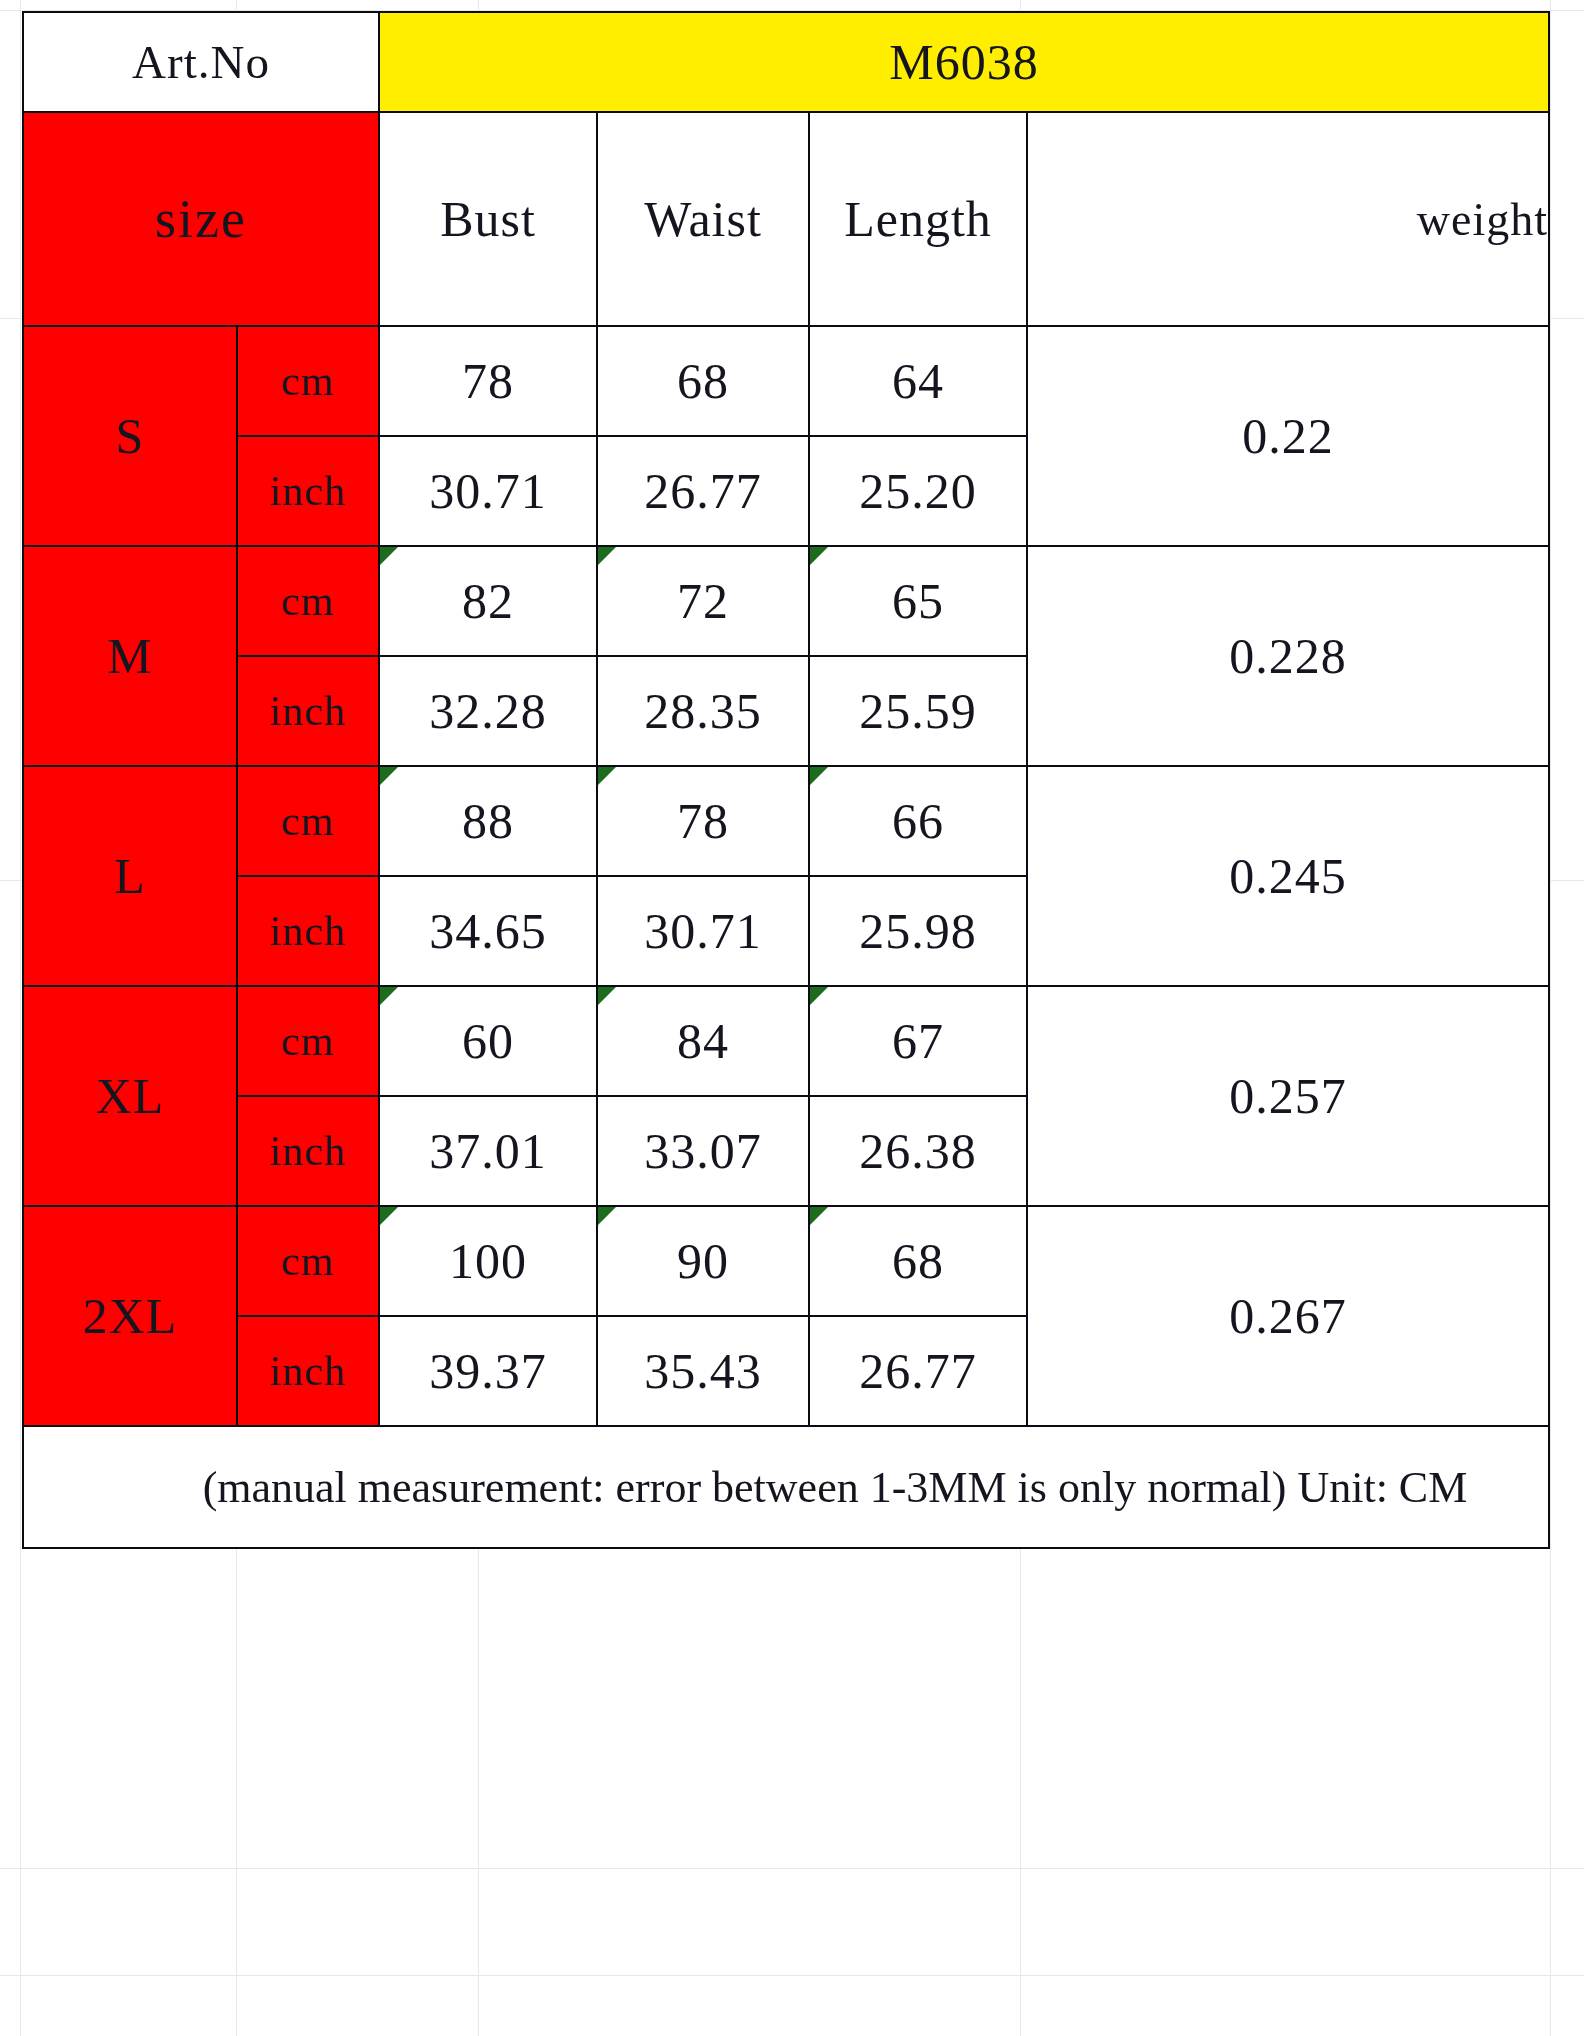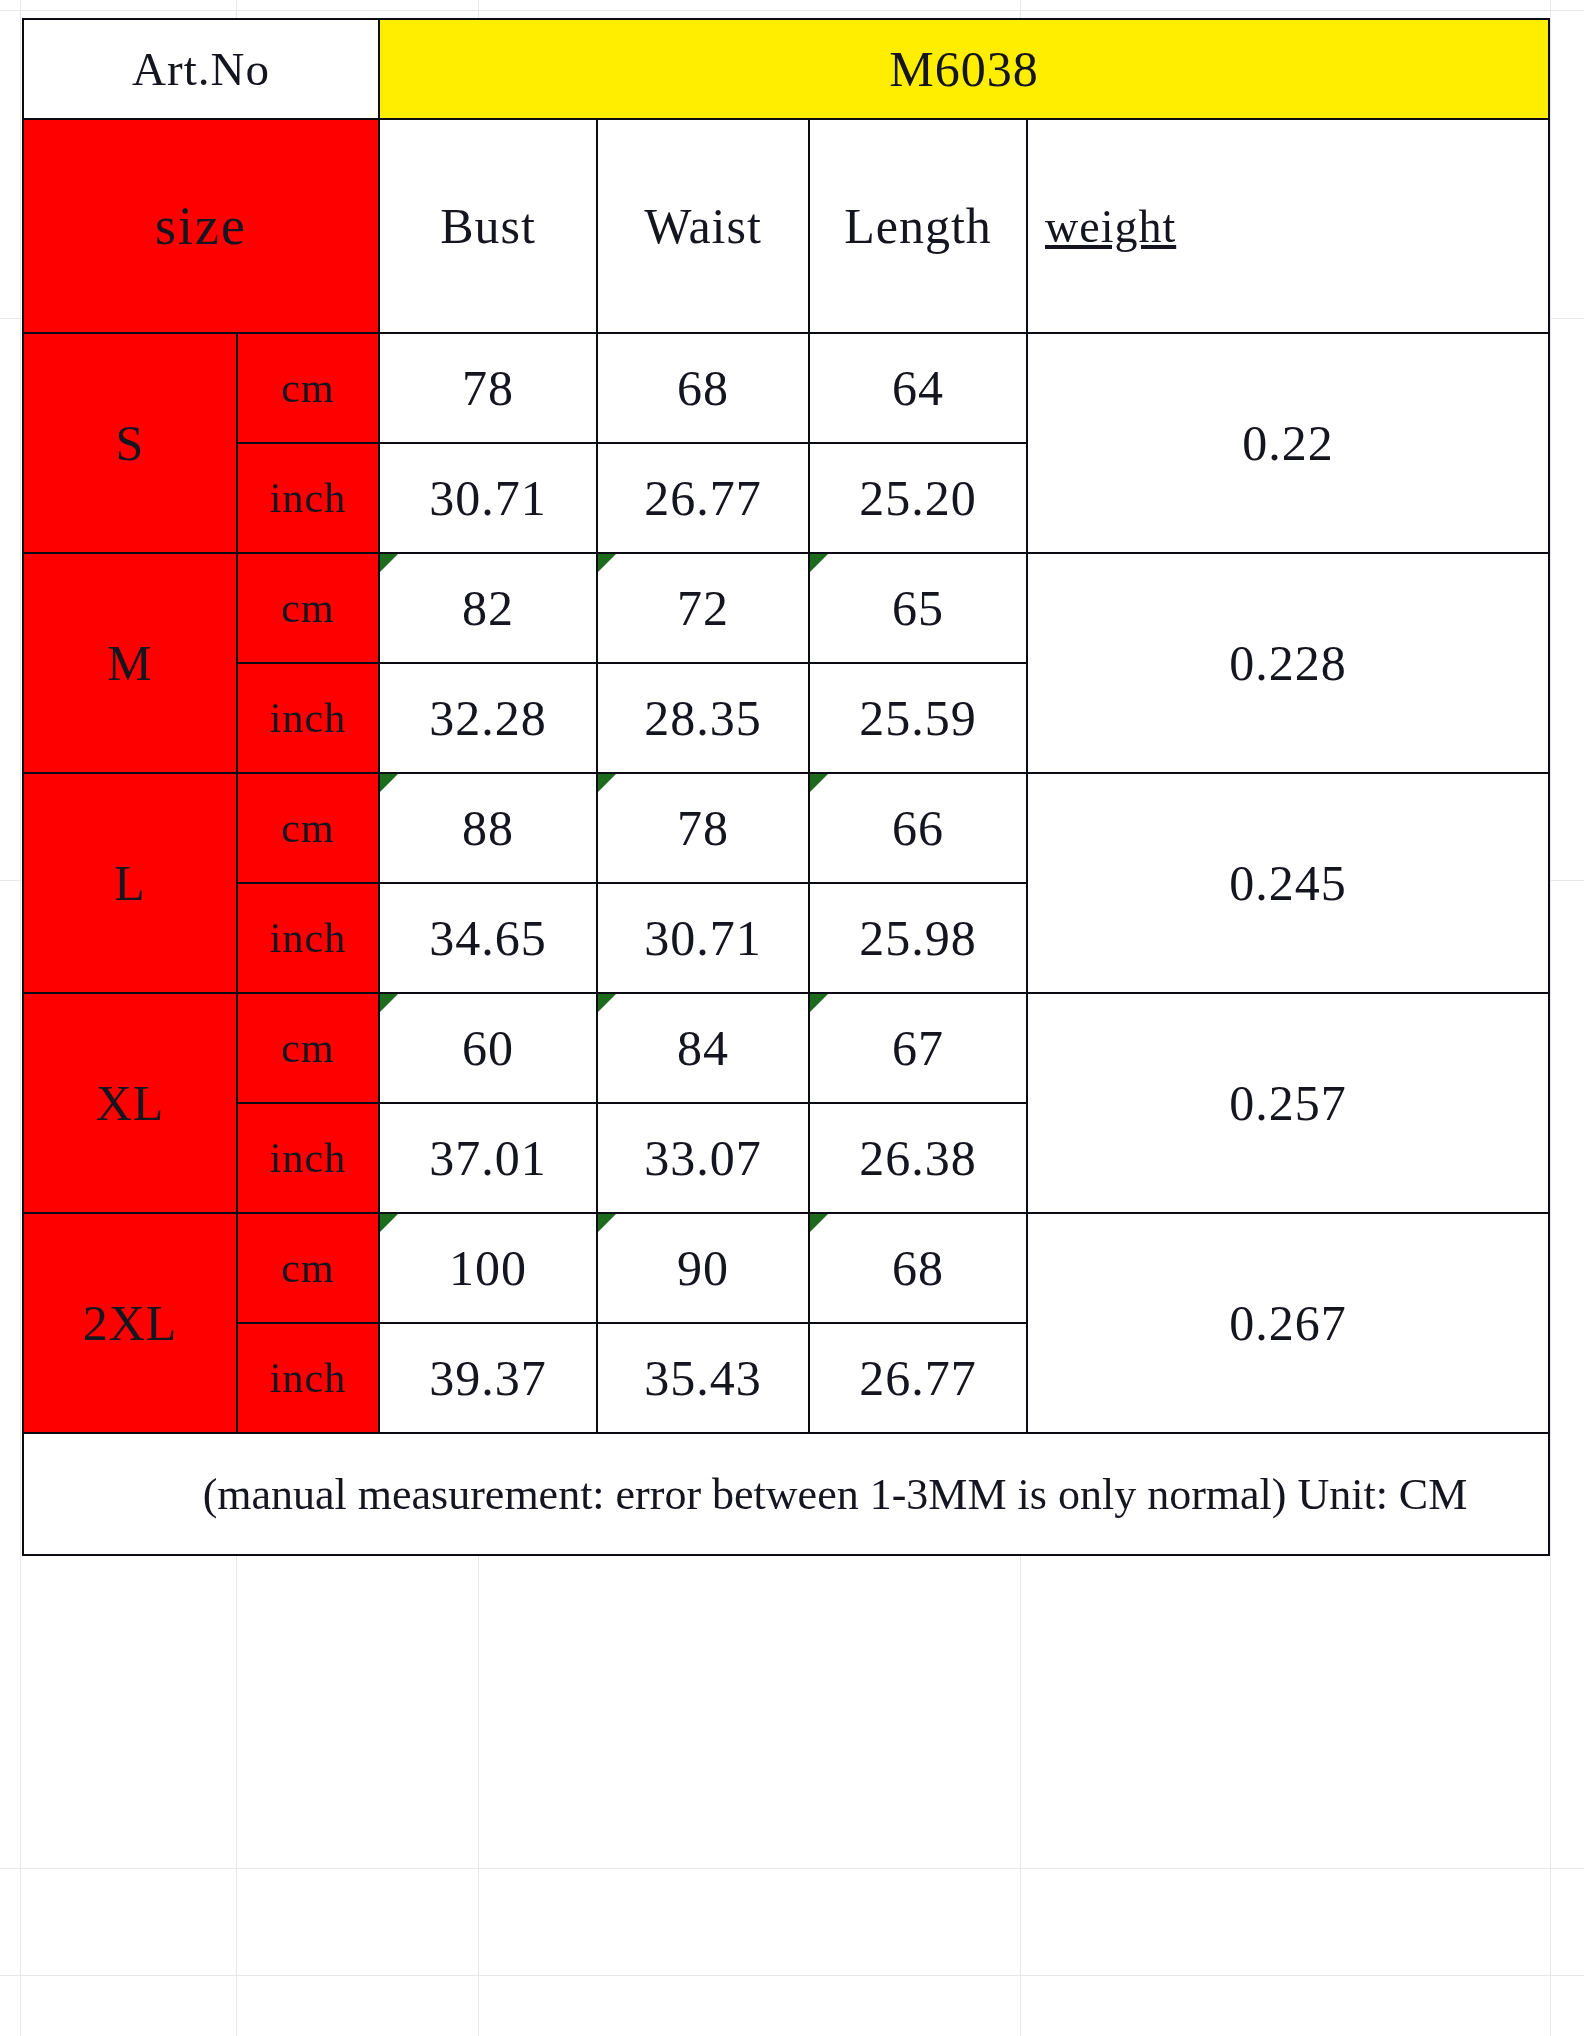--- a/index.html
+++ b/index.html
@@ -32,21 +32,21 @@
     position: absolute;
     left: 0;
     right: 0;
     height: 1px;
     background: #e8e8e8;
   }
 
   #table-wrap {
     position: absolute;
     left: 22px;
-    top: 18px;
+    top: 11px;
     width: 1526px;
     z-index: 2;
   }
 
   table.size-chart {
     border-collapse: collapse;
     table-layout: fixed;
     width: 1526px;
     background: #ffffff;
   }
@@ -87,23 +87,22 @@
     height: 212px;
     font-size: 54px;
     letter-spacing: 2px;
   }
   .cell-colhead {
     font-size: 50px;
     letter-spacing: 1px;
   }
   .cell-colhead.weight-head {
     font-size: 46px;
-    text-align: left;
-    padding-left: 17px;
-    text-decoration: underline;
+    text-align: right;
+    padding-left: 28px;
   }
 
   
   .cell-size-label {
     background: #fe0000 !important;
     font-size: 50px;
     letter-spacing: 1px;
   }
   .cell-unit {
     background: #fe0000 !important;

